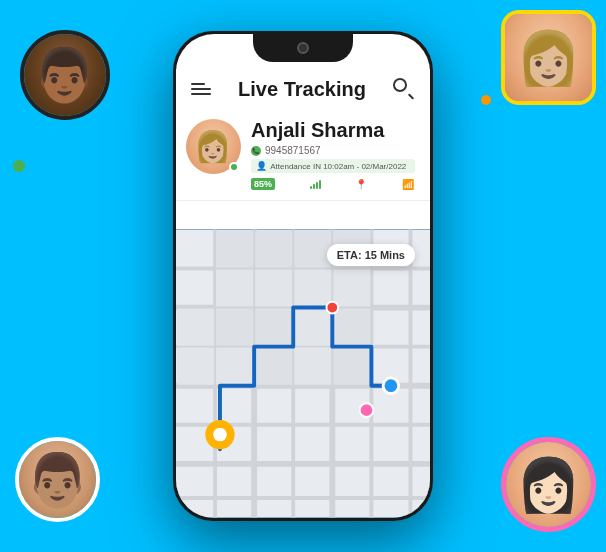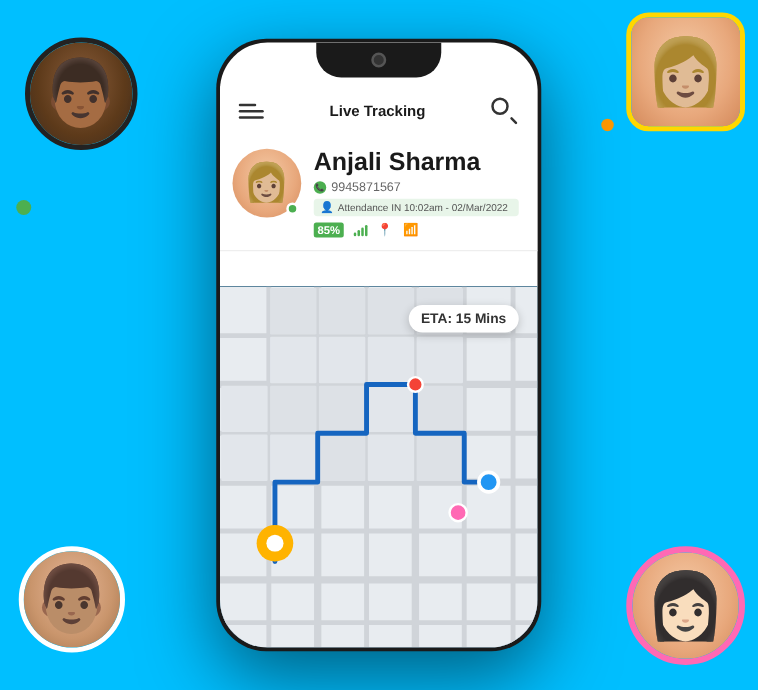--- a/index.html
+++ b/index.html
@@ -145,21 +145,21 @@
       height: 2px;
       background: #333;
       border-radius: 1px;
     }
 
     .hamburger-line:first-child {
       width: 14px;
     }
 
     .header-title {
-      font-size: 12px;
+      font-size: 20px;
       font-weight: 700;
       color: #1a1a1a;
     }
 
     .search-icon-btn {
       width: 22px;
       height: 22px;
       position: relative;
       cursor: pointer;
     }
@@ -239,20 +239,21 @@
       font-size: 20px;
       font-weight: 700;
       color: #1a1a1a;
       margin-bottom: 3px;
     }
 
     .user-phone {
       font-size: 10px;
       color: #666;
       display: flex;
+      align-items: center;
       gap: 4px;
       margin-bottom: 3px;
     }
 
     .phone-icon-sm {
       width: 10px;
       height: 10px;
       background: #4CAF50;
       border-radius: 50%;
       display: flex;
@@ -276,20 +277,21 @@
 
     .attendance-icon {
       color: #4CAF50;
       font-size: 9px;
     }
 
     .status-icons {
       display: flex;
       align-items: center;
       gap: 8px;
+      justify-content: space-between;
     }
 
     .battery-icon {
       font-size: 9px;
       background: #4CAF50;
       color: white;
       padding: 1px 3px;
       border-radius: 2px;
       font-weight: bold;
     }

